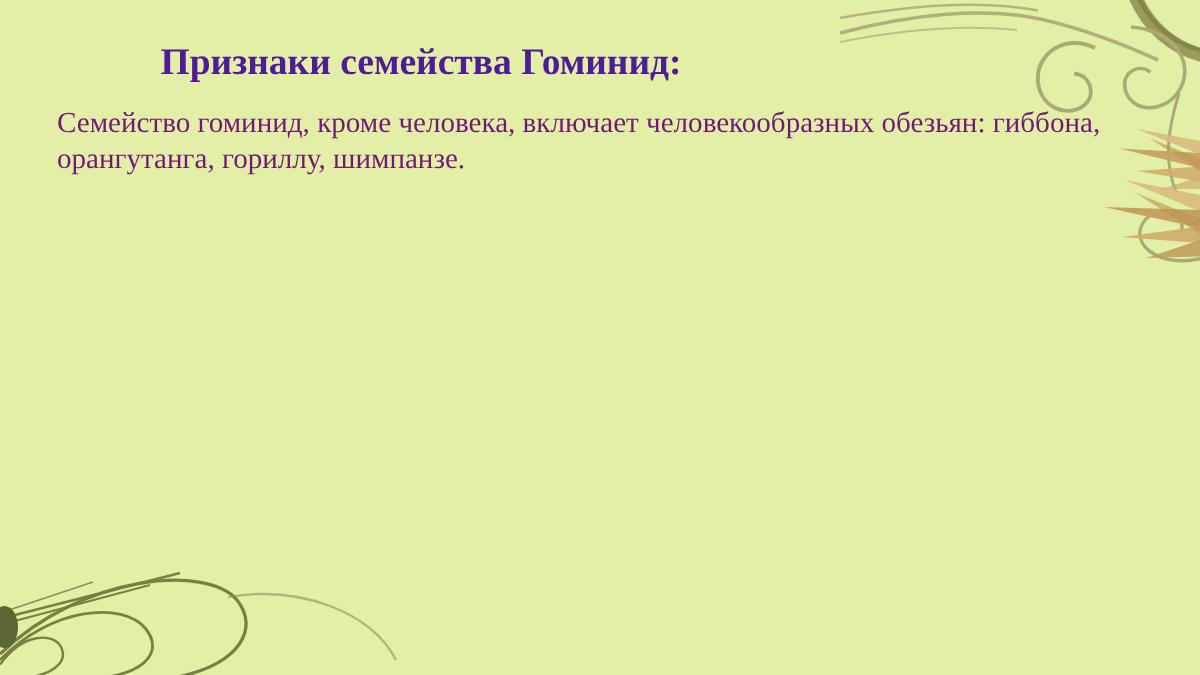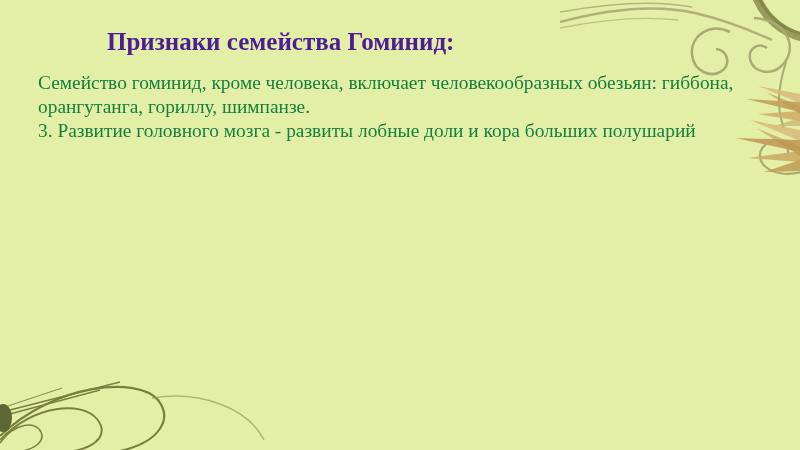--- a/index.html
+++ b/index.html
@@ -33,21 +33,21 @@
     margin-left: 32px;
   }
 
   .body-text {
     position: absolute;
     left: 38px;
     top: 71px;
     width: 742px;
     font-size: 19.4px;
     line-height: 24.2px;
-    color: #15803d;
+    color: #701a75;
   }
   .para {
     margin: 0;
     white-space: pre-line;
   }
 </style>
 </head>
 <body>
 
 <div class="slide">
@@ -98,16 +98,15 @@
     <path d="M5,127 L62,108" fill="none" stroke="#8a8f55" stroke-width="1.1"></path>
 
     <ellipse cx="3" cy="138" rx="9" ry="14" fill="#5c6733"></ellipse>
   </svg>
 
   <div class="slide-title">Признаки семейства Гоминид:</div>
 
   <div class="body-text">
     <p class="para">Семейство гоминид, кроме человека, включает человекообразных обезьян: гиббона,
 орангутанга, гориллу, шимпанзе.</p>
-    <p class="para">3. Развитие головного мозга - развиты лобные доли и кора больших полушарий</p>
   </div>
 
 </div>
 
 </body></html>

